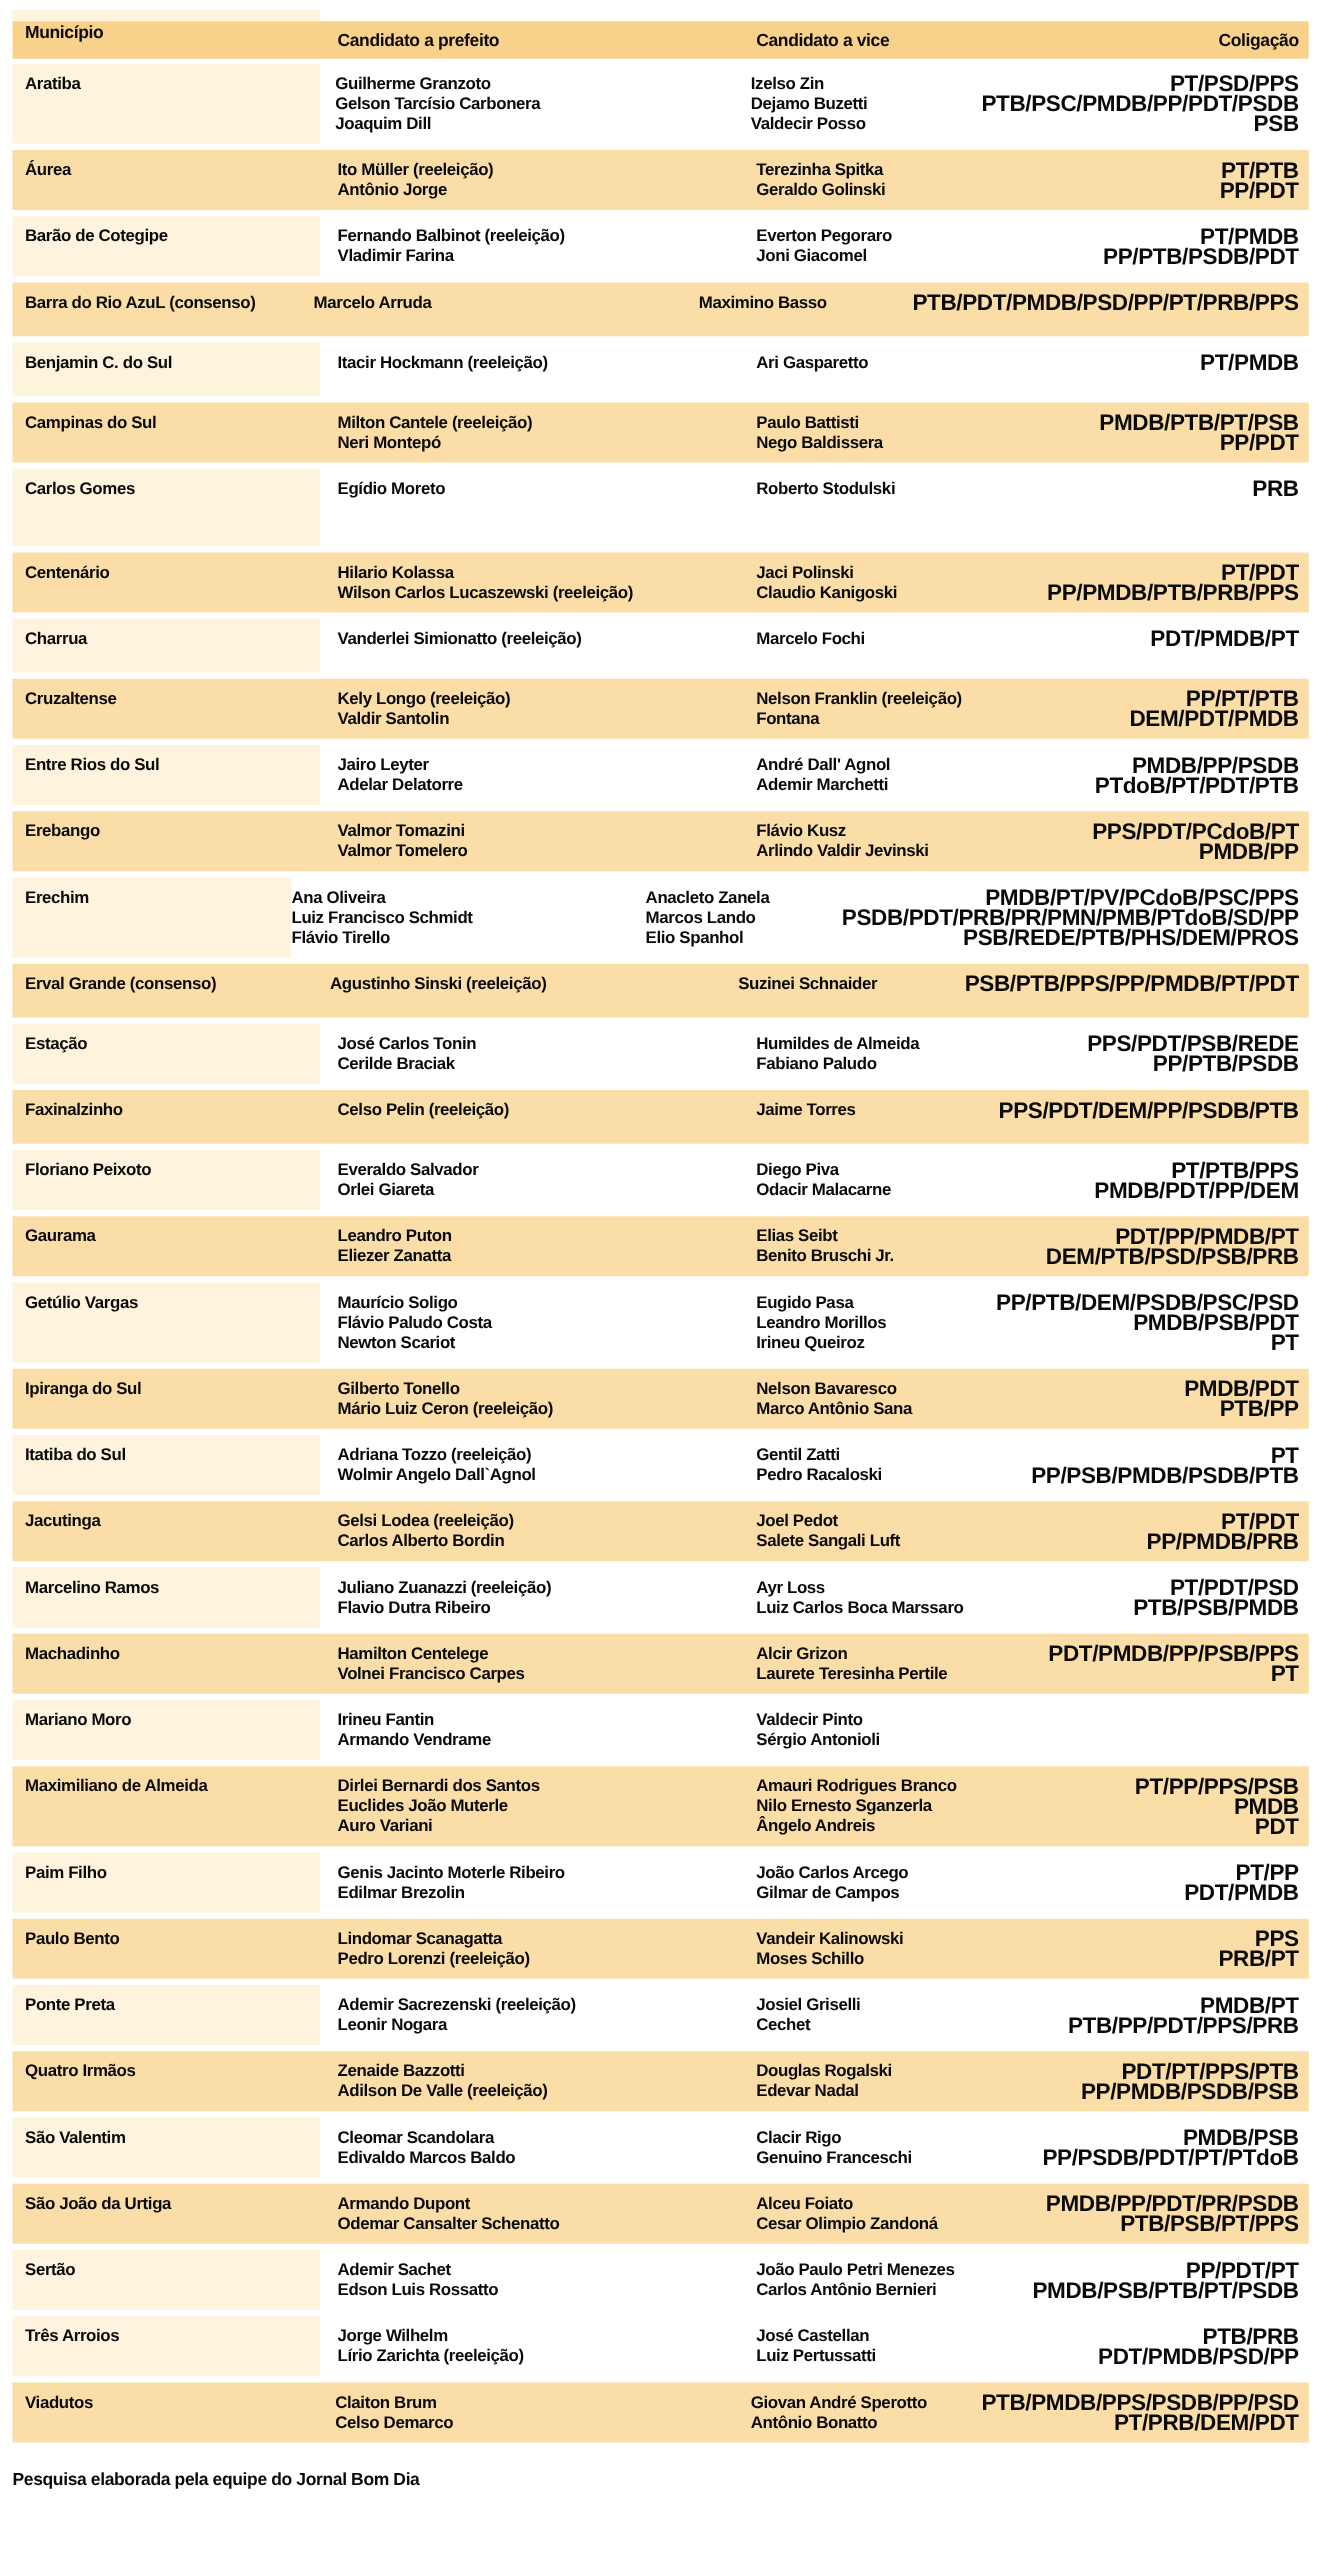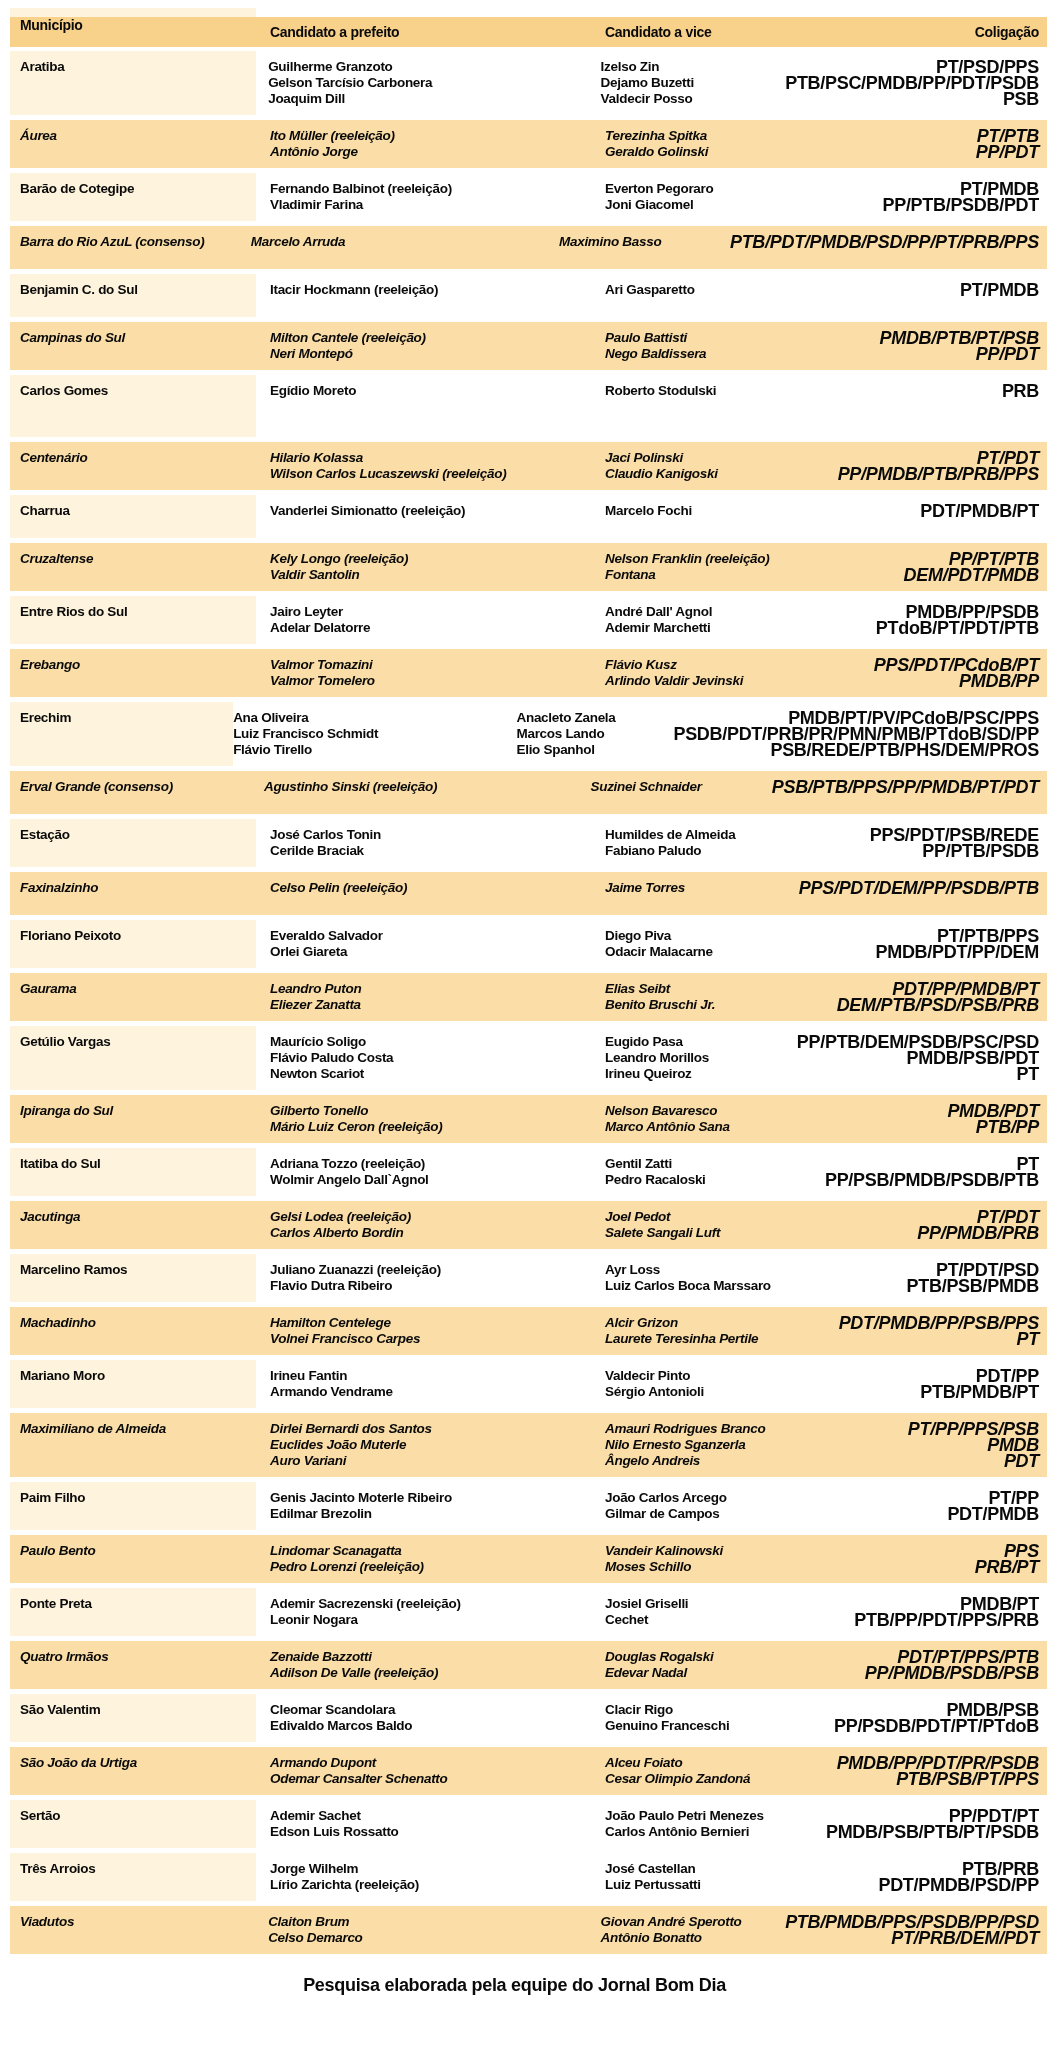--- a/index.html
+++ b/index.html
@@ -15,32 +15,32 @@
   .hdr{
     display:flex;align-items:center;height:30px;
     background:var(--hdrbg);margin-bottom:4px;
     font-weight:700;font-size:14px;letter-spacing:-0.3px;
   }
   .row{
     display:flex;align-items:flex-start;
     margin-bottom:5px;
     font-weight:700;font-size:13.5px;line-height:16px;letter-spacing:-0.3px;
   }
-  .row.gold{background:var(--gold);font-style:italic;}
+  .row.gold{background:var(--gold);}
   .row.white .c1{background:linear-gradient(90deg,var(--cream) 0 246px,transparent 246px);}
   .row.tall{min-height:62px;}
   .c1{width:260px;box-sizing:border-box;padding:8px 14px 19px 10px;align-self:stretch;}
   .c2{width:335px;box-sizing:border-box;padding:8px 4px 8px 0;white-space:pre-line;}
   .c3{width:186px;box-sizing:border-box;padding:8px 0 8px 0;white-space:pre-line;}
   .c4{flex:1;box-sizing:border-box;padding:8px 8px 8px 0;white-space:pre-line;text-align:right;font-size:18px;}
   .hdr .c1{padding-top:0;padding-bottom:0;}
   .hdr .c2,.hdr .c3,.hdr .c4{padding-top:0;padding-bottom:0;font-size:14px;}
   .footer{
-    text-align:center;padding:16px 28px 0 0;
-    font-weight:700;font-size:18px;letter-spacing:-0.3px;
+    text-align:left;padding:16px 28px 0 0;
+    font-weight:700;font-size:14px;letter-spacing:-0.3px;
   }
 </style>
 </head>
 <body>
 
 <div class="page">
   <div class="tbl">
     <div class="notch"></div>
     <div class="hdr">
       <div class="c1">Município</div>
@@ -279,22 +279,20 @@
     <div class="c4">PDT/PMDB/PP/PSB/PPS
 PT</div>
   </div>
 
   <div class="row white">
     <div class="c1">Mariano Moro</div>
     <div class="c2">Irineu Fantin
 Armando Vendrame</div>
     <div class="c3">Valdecir Pinto
 Sérgio Antonioli</div>
-    <div class="c4">PDT/PP
-PTB/PMDB/PT</div>
   </div>
 
   <div class="row gold">
     <div class="c1">Maximiliano de Almeida</div>
     <div class="c2">Dirlei Bernardi dos Santos
 Euclides João Muterle
 Auro Variani</div>
     <div class="c3">Amauri Rodrigues Branco
 Nilo Ernesto Sganzerla
 Ângelo Andreis</div>

